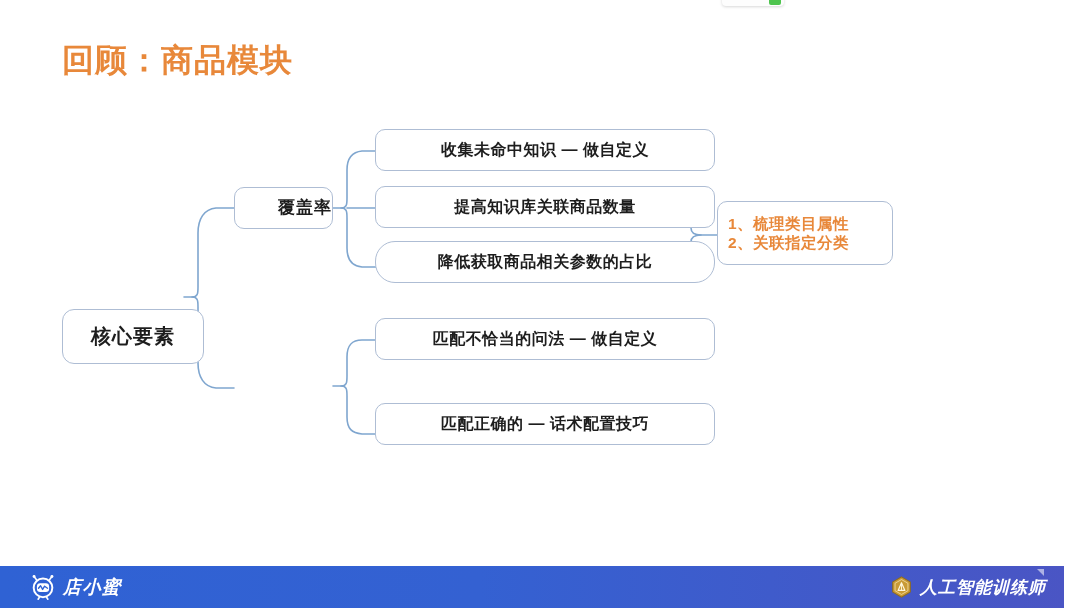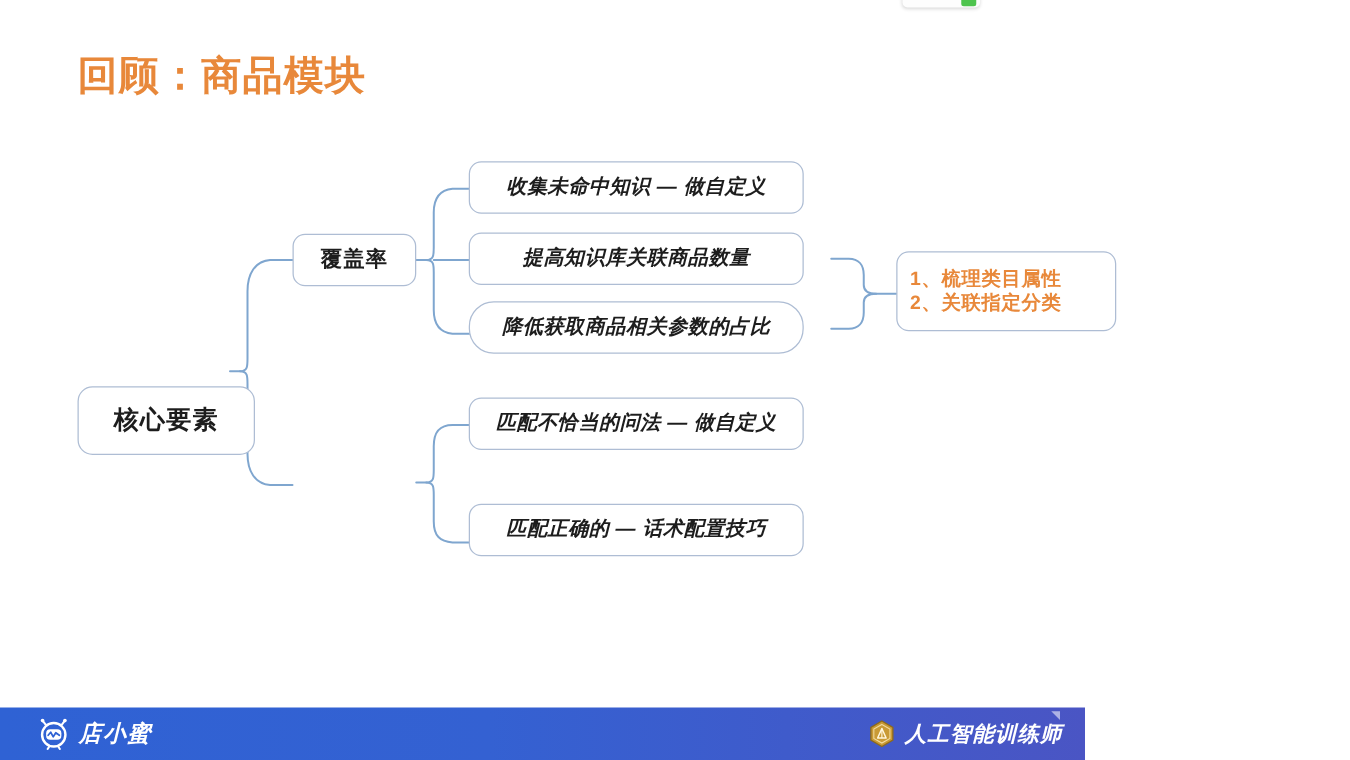--- a/index.html
+++ b/index.html
@@ -74,30 +74,29 @@
     height: 55px;
     font-size: 20px;
     border-radius: 12px;
     margin-top: 40px;
   }
   .node.branch {
     width: 99px;
     height: 42px;
     font-size: 17px;
   }
-  .node.branch.b1 { left: 234px; top: 187px; }
+  .node.branch.b1 { left: 234px; top: 187px; justify-content: flex-end; }
   .node.branch.b2 { left: 234px; top: 365px; }
 
   .node.leaf {
     left: 375px;
-    width: 268px;
+    width: 340px;
     height: 42px;
     font-size: 16px;
     letter-spacing: 0.5px;
-    font-style: italic;
   }
   .node.leaf.l1 { top: 129px; }
   .node.leaf.l2 { top: 186px; }
   .node.leaf.l3 { top: 241px; border-radius: 20px; }
   .node.leaf.l4 { top: 318px; }
   .node.leaf.l5 { top: 403px; }
 
   .node.callout {
     left: 717px;
     top: 201px;
@@ -118,21 +117,21 @@
     position: absolute;
     pointer-events: none;
   }
   .connector svg { display: block; overflow: visible; }
 
   
   .footer-bar {
     position: absolute;
     left: 0;
     bottom: 0;
-    width: 868px;
+    width: 1064px;
     height: 42px;
     background: linear-gradient(90deg, #2f62d4 0%, #3461d2 45%, #4a55c4 100%);
   }
   .footer-left {
     position: absolute;
     left: 30px;
     top: 0;
     height: 42px;
     display: flex;
     align-items: center;

